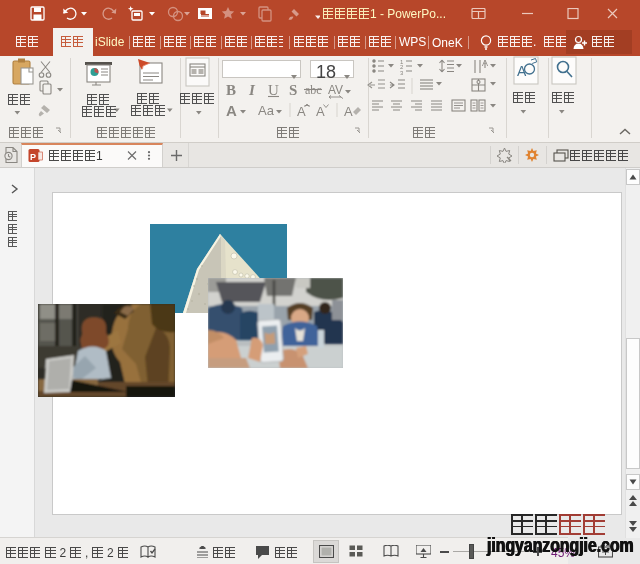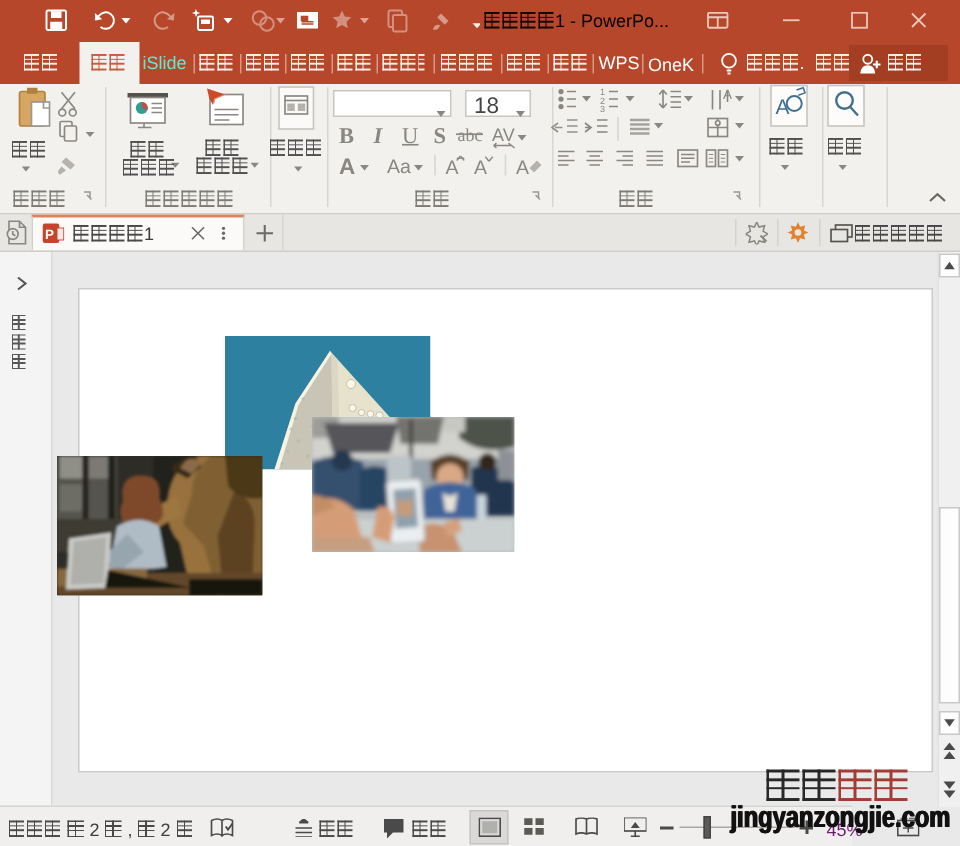--- a/index.html
+++ b/index.html
@@ -59,37 +59,37 @@
   <path d="M212 7 l3 3.6 3-3.6 z" fill="#fff" stroke="none" opacity="0.5"></path>
 
   <g opacity="0.4" transform="translate(4,0)">
         <rect x="227" y="2" width="9" height="11" rx="1"></rect>
         <rect x="230" y="5" width="9" height="11" rx="1" fill="#b7472a"></rect>
       </g>
 
   <path d="M266 4 l5 5 -2.5 2.5 -5-5 z M262 12 q2-1 3.5-.2 l-1.5 2.5 q-2 1-3.5.2 z" fill="#fff" stroke="none" opacity="0.45"></path>
   <path d="M287 8 h6 M287 10.5 l3 3.4 3-3.4 z" fill="#fff" stroke="none" opacity="0.9"></path>
  </svg>
- <div class="ab" style="left:322px;top:7px;font-size:12px;color:#000000"><span class="c"></span><span class="c"></span><span class="c"></span><span class="c"></span>1 - PowerPo...</div>
+ <div class="ab" style="left:322px;top:7px;font-size:12px;color:#fef9c3"><span class="c"></span><span class="c"></span><span class="c"></span><span class="c"></span>1 - PowerPo...</div>
  <svg class="ab" style="left:470px;top:8px" width="160" height="12" viewBox="0 0 160 12" stroke="#ecc8bc" fill="none" stroke-width="1.2">
   <g>
         <rect x="2" y="0.5" width="13" height="10" rx="1"></rect>
         <path d="M2 3.5 h13 M8.5 3.5 v7"></path>
       </g>
   <path d="M52 5.5 h11"></path>
   <rect x="98" y="0.5" width="10" height="10"></rect>
   <path d="M138 1 l9 9 M147 1 l-9 9"></path>
  </svg>
 </div>
 
 <div class="ab" id="tabrow" style="left:0;top:28px;width:640px;height:28px;background:#b7472a;color:#fff;font-size:12px">
  <div class="ab" style="left:15px;top:7px"><span class="c"></span><span class="c"></span></div>
  <div class="ab" style="left:53px;top:0;width:40px;height:28px;background:#f3f1ee"></div>
  <div class="ab" style="left:60px;top:7px;color:#c3512f"><span class="c"></span><span class="c"></span></div>
- <div class="ab" style="left:95px;top:7px;color:#5eead4">iSlide</div>
+ <div class="ab" style="left:95px;top:7px;color:#fef9c3">iSlide</div>
  <div class="ab" style="left:132px;top:7px"><span class="c"></span><span class="c"></span></div>
  <div class="ab" style="left:163px;top:7px"><span class="c"></span><span class="c"></span></div>
  <div class="ab" style="left:193px;top:7px"><span class="c"></span><span class="c"></span></div>
  <div class="ab" style="left:224px;top:7px"><span class="c"></span><span class="c"></span></div>
  <div class="ab" style="left:254px;top:7px"><span class="c"></span><span class="c"></span><span class="c" style="width:.4em"></span></div>
  <div class="ab" style="left:293px;top:7px"><span class="c"></span><span class="c"></span><span class="c"></span></div>
  <div class="ab" style="left:337px;top:7px"><span class="c"></span><span class="c"></span></div>
  <div class="ab" style="left:368px;top:7px"><span class="c"></span><span class="c"></span></div>
  <div class="ab" style="left:399px;top:7px">WPS</div>
  <div class="ab" style="left:432px;top:8px">OneK</div>
@@ -288,21 +288,21 @@
         <path d="M355 72 h4 v4 M357 74 l3 3"></path>
         <path d="M489 72 h4 v4 M491 74 l3 3"></path>
       </g>
 
   <path d="M620 78 l5-4.5 5 4.5" stroke="#6a6762" stroke-width="1.4"></path>
  </svg>
 
  <div class="ab" style="left:222px;top:4px;width:79px;height:18px;background:#fff;border:1px solid #c9c6c1"></div>
  <div class="ab" style="left:291px;top:9px"><span class="car" style="border-top-color:#8a8782"></span></div>
  <div class="ab" style="left:310px;top:4px;width:44px;height:18px;background:#fff;border:1px solid #c9c6c1"></div>
- <div class="ab" style="left:316px;top:6px;font-size:15px;color:#444">18</div>
+ <div class="ab" style="left:316px;top:6px;font-size:18px;color:#444">18</div>
  <div class="ab" style="left:344px;top:9px"><span class="car" style="border-top-color:#8a8782"></span></div>
 
  <div class="ab" style="left:7px;top:37px;font-size:12px;color:#444"><span class="c"></span><span class="c"></span></div>
  <div class="ab" style="left:86px;top:37px;font-size:12px;color:#444"><span class="c"></span><span class="c"></span></div>
  <div class="ab" style="left:81px;top:49px;font-size:12px;color:#444"><span class="c"></span><span class="c"></span><span class="c"></span></div>
  <div class="ab" style="left:136px;top:36px;font-size:12px;color:#444"><span class="c"></span><span class="c"></span></div>
  <div class="ab" style="left:130px;top:48px;font-size:12px;color:#444"><span class="c"></span><span class="c"></span><span class="c"></span></div>
  <div class="ab" style="left:179px;top:36px;font-size:12px;color:#444"><span class="c"></span><span class="c"></span><span class="c"></span></div>
  <div class="ab" style="left:512px;top:35px;font-size:12px;color:#444"><span class="c"></span><span class="c"></span></div>
  <div class="ab" style="left:551px;top:35px;font-size:12px;color:#444"><span class="c"></span><span class="c"></span></div>

